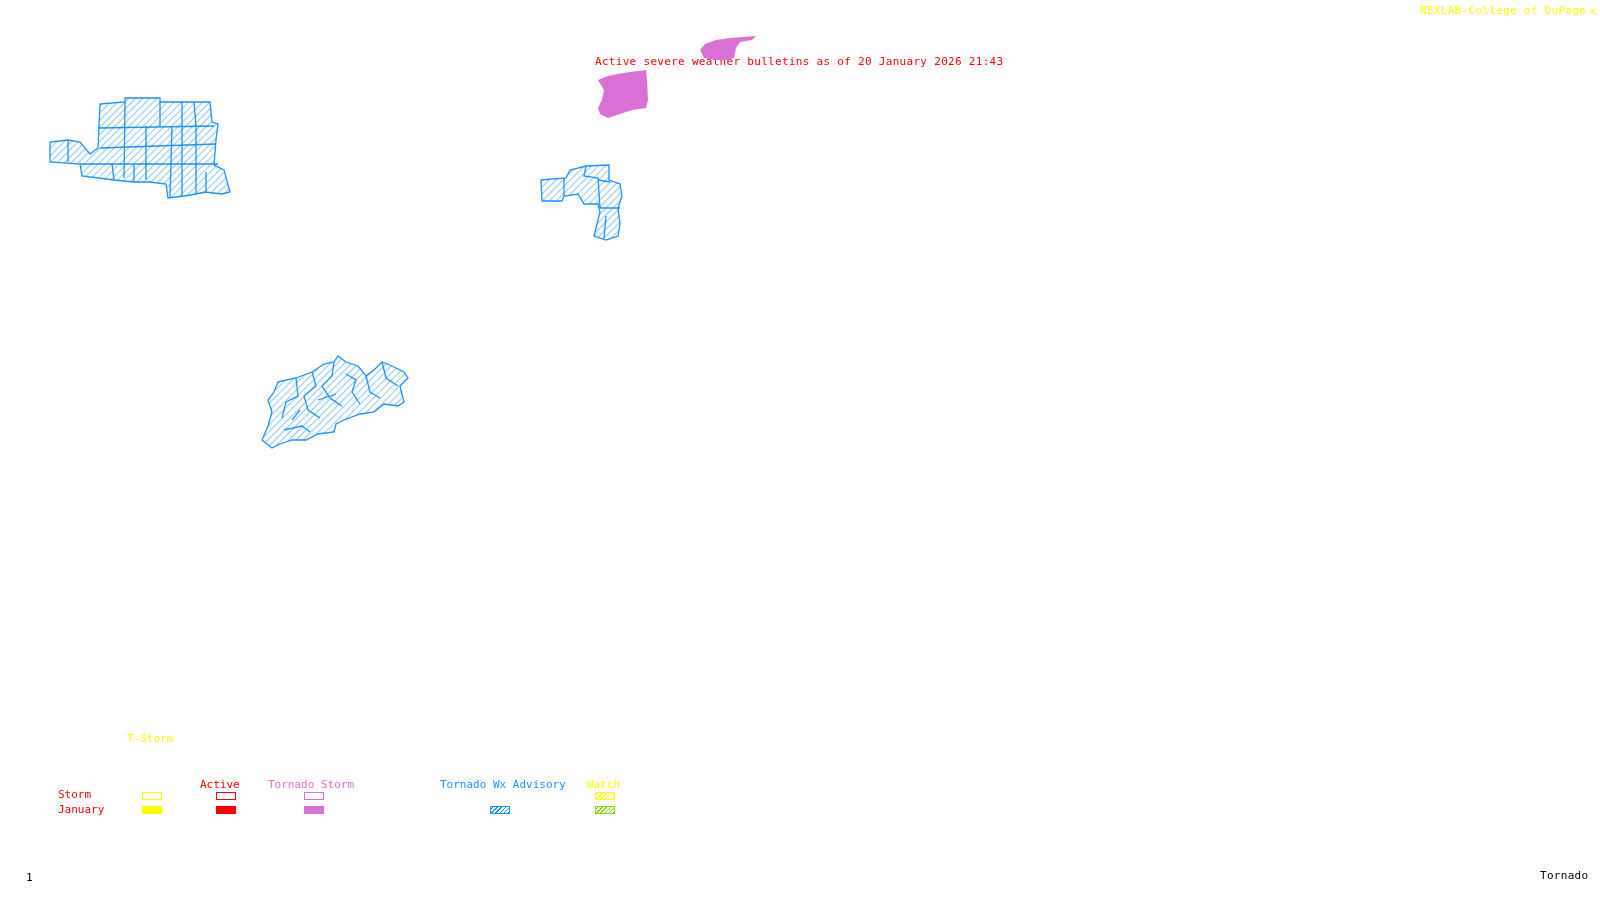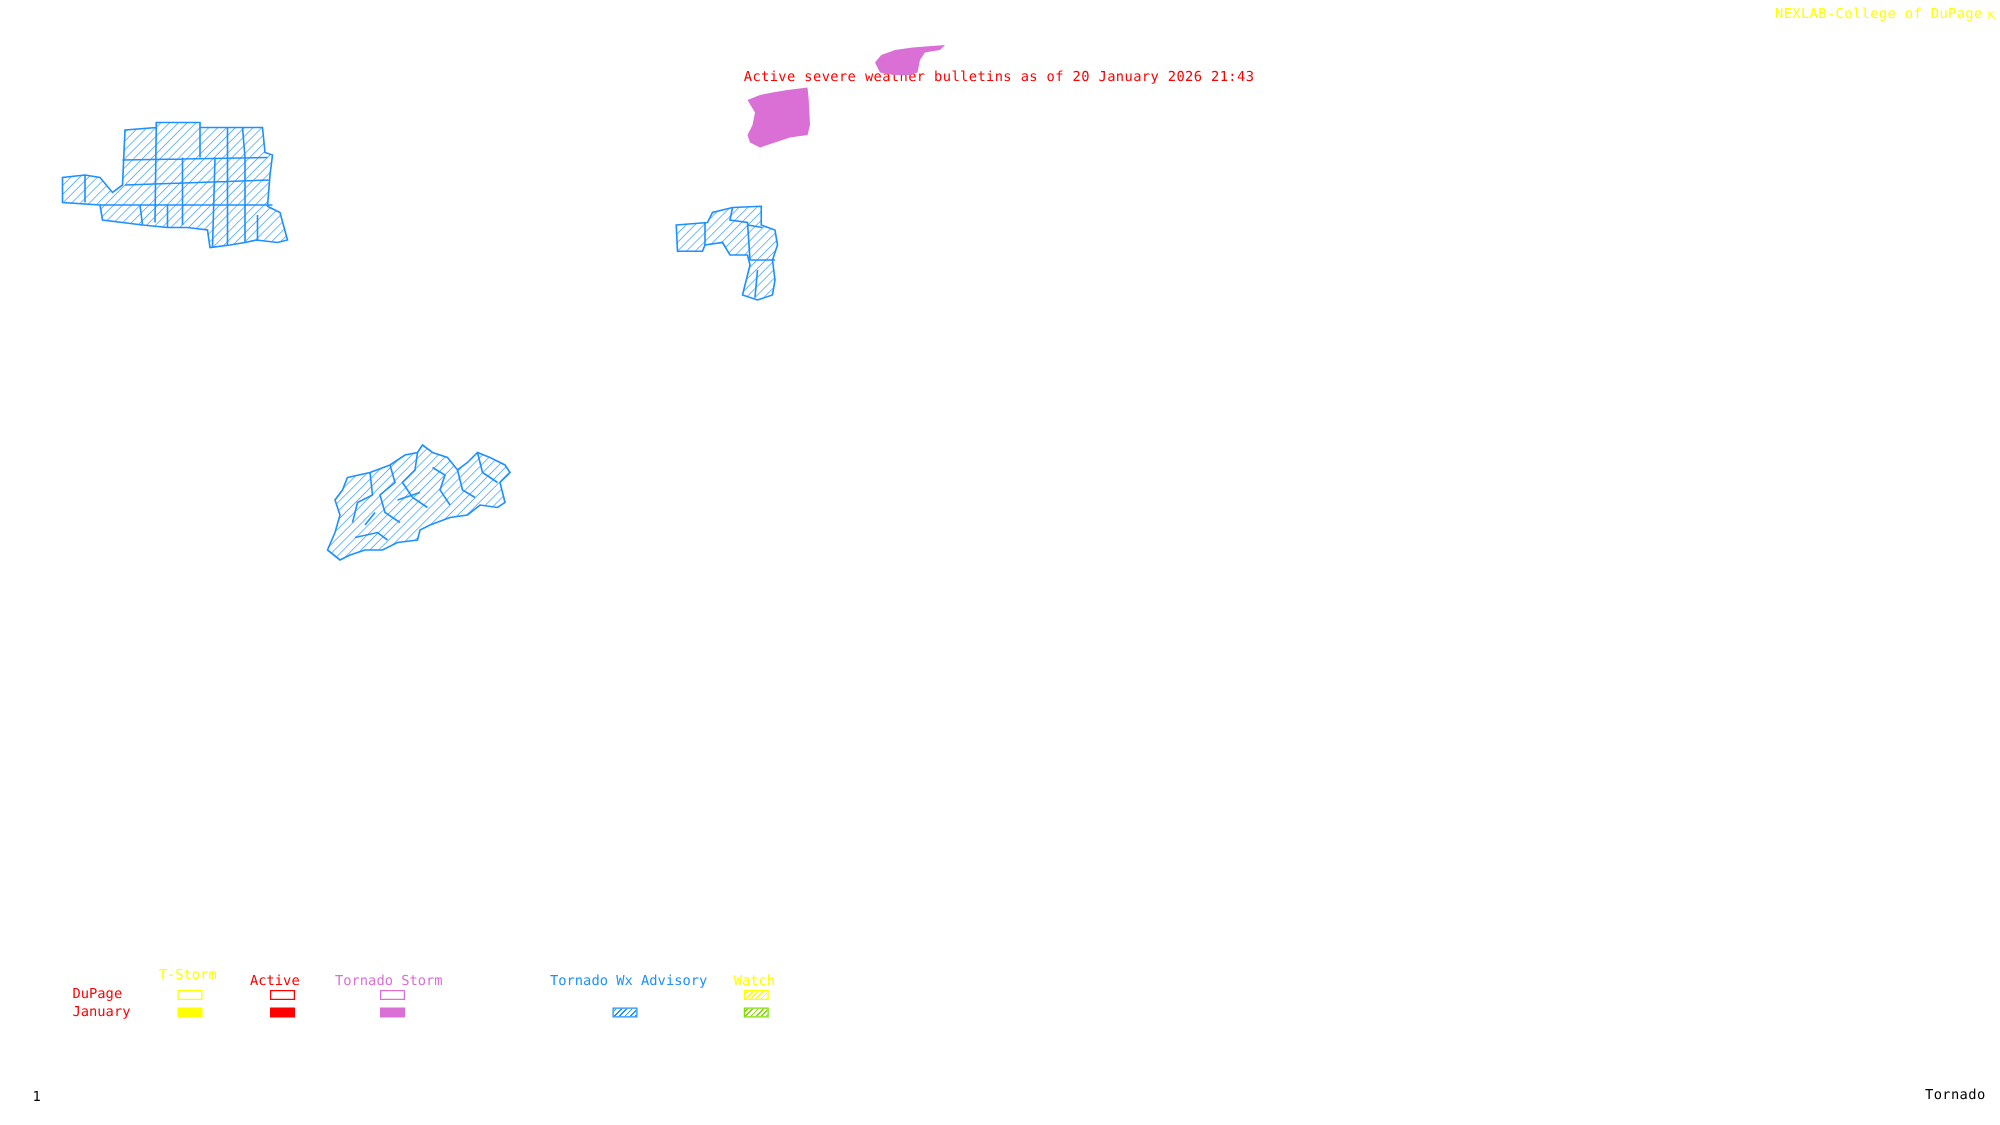--- a/index.html
+++ b/index.html
@@ -48,24 +48,24 @@
   <g stroke="#1e90ff" stroke-width="1.3" fill="url(#hatchBlue)">
     <path d="M278,382 L296,378 L312,372 L324,364 L334,362 L338,356 L346,362 L358,366 L366,376 L374,370 L382,362 L392,366 L404,372 L408,378 L400,386 L404,402 L398,406 L384,404 L374,412 L360,414 L344,420 L336,424 L334,432 L318,434 L306,440 L292,440 L280,444 L272,448 L262,440 L268,426 L272,412 L268,400 L274,392 Z"></path>
     <path fill="none" d="M296,378 L298,396 L286,402 L282,418 M312,372 L316,386 L304,396 L308,410 L320,418 M334,362 L332,376 L322,386 L330,398 L342,406 M346,374 L356,380 L352,392 L360,404 M366,376 L370,392 L380,398 M382,362 L386,378 L398,386 M284,430 L302,426 L310,432 M300,410 L292,420 M318,400 L336,394"></path>
   </g>
 
   <path fill="#da70d6" d="M598,80 L608,76 L618,74 L630,72 L646,70 L647,80 L648,100 L646,108 L632,110 L620,114 L608,118 L600,114 L598,108 L602,100 L604,90 Z"></path>
   <path fill="#da70d6" d="M705,44 L716,40 L730,38 L756,36 L752,40 L740,42 L736,48 L734,58 L728,60 L716,60 L704,58 L700,50 Z"></path>
 </svg>
 
 <div>
-  <div class="legend-label" style="left:58px;top:789px;color:#ff0000">DuPage</div>
+  <div class="legend-label" style="left:58px;top:789px;color:#ff0000">Storm</div>
   <div class="legend-label" style="left:58px;top:804px;color:#ff0000">January</div>
 
-  <div class="legend-label" style="left:127px;top:774px;color:#ffff00">T-Storm</div>
+  <div class="legend-label" style="left:127px;top:733px;color:#ffff00">T-Storm</div>
   <div class="swatch" style="left:142px;top:792px;border:1px solid #ffff00"></div>
   <div class="swatch" style="left:142px;top:806px;background:#ffff00"></div>
 
   <div class="legend-label" style="left:200px;top:779px;color:#ff0000">Active</div>
   <div class="swatch" style="left:216px;top:792px;border:1px solid #ff0000"></div>
   <div class="swatch" style="left:216px;top:806px;background:#ff0000"></div>
 
   <div class="legend-label" style="left:268px;top:779px;color:#da70d6">Tornado Storm</div>
   <div class="swatch" style="left:304px;top:792px;border:1px solid #da70d6"></div>
   <div class="swatch" style="left:304px;top:806px;background:#da70d6"></div>

